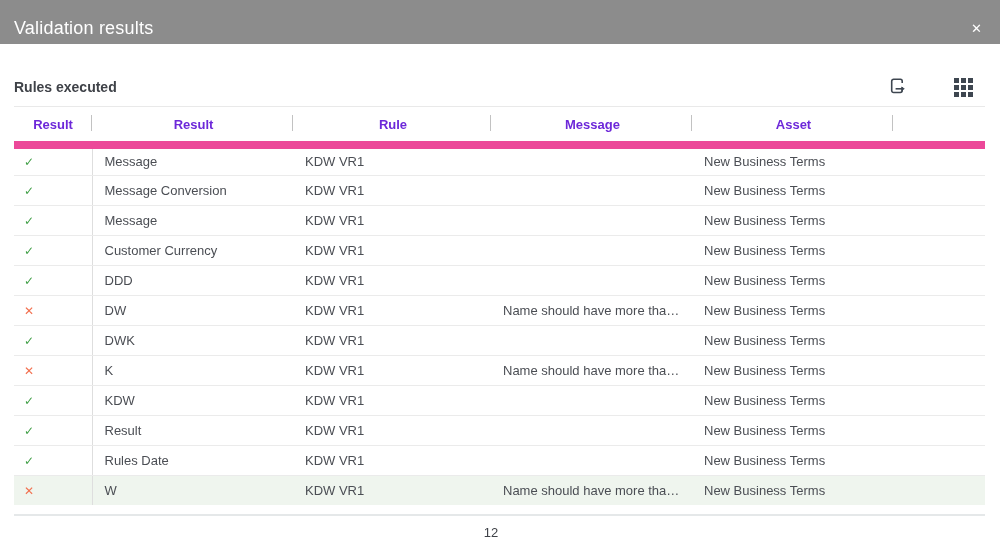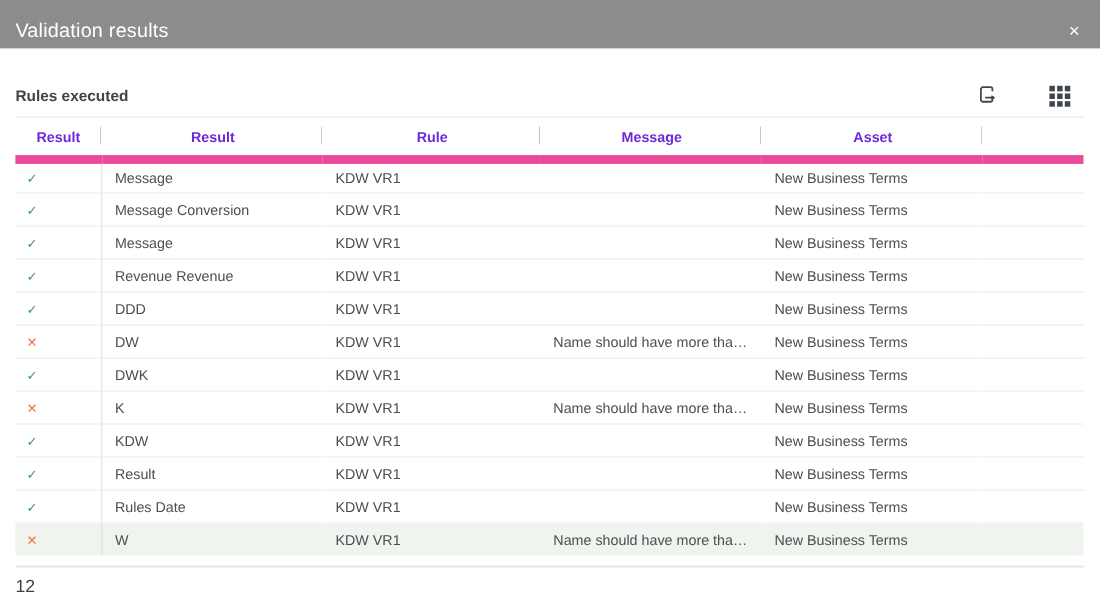--- a/index.html
+++ b/index.html
@@ -43,21 +43,21 @@
   td{font-size:13px;color:#4b4e54;height:30px;padding:0 12px;vertical-align:middle;
     border-bottom:1px solid #ebebeb;white-space:nowrap;overflow:hidden;text-overflow:ellipsis;}
   td:first-child{padding-left:10px;border-right:1px solid #dedede;}
   tbody tr:last-child td{border-bottom:none;}
   tbody tr.highlighted td{background:var(--highlight-row-bg);}
   .result-glyph{font-size:12px;line-height:1;}
   .result-glyph.pass{color:var(--pass);}
   .result-glyph.fail{color:var(--fail);}
 
   .footer{border-top:2px solid #e5e8e9;margin-top:9px;}
-  .footer-count{text-align:left;font-size:16px;color:#3f4248;padding:9px 17px 0 0;}
+  .footer-count{text-align:center;font-size:13px;color:#3f4248;padding:9px 17px 0 0;}
 </style>
 </head>
 <body>
 
 <div class="titlebar">
   <span class="titlebar-title">Validation results</span>
   <span class="close-btn">✕</span>
 </div>
 
 <div class="content">
@@ -129,21 +129,21 @@
         <tr>
       <td><span class="result-glyph pass">✓</span></td>
       <td>Message</td>
       <td>KDW VR1</td>
       <td></td>
       <td>New Business Terms</td>
       <td></td>
     </tr>
         <tr>
       <td><span class="result-glyph pass">✓</span></td>
-      <td>Revenue Revenue</td>
+      <td>Customer Currency</td>
       <td>KDW VR1</td>
       <td></td>
       <td>New Business Terms</td>
       <td></td>
     </tr>
         <tr>
       <td><span class="result-glyph pass">✓</span></td>
       <td>DDD</td>
       <td>KDW VR1</td>
       <td></td>

